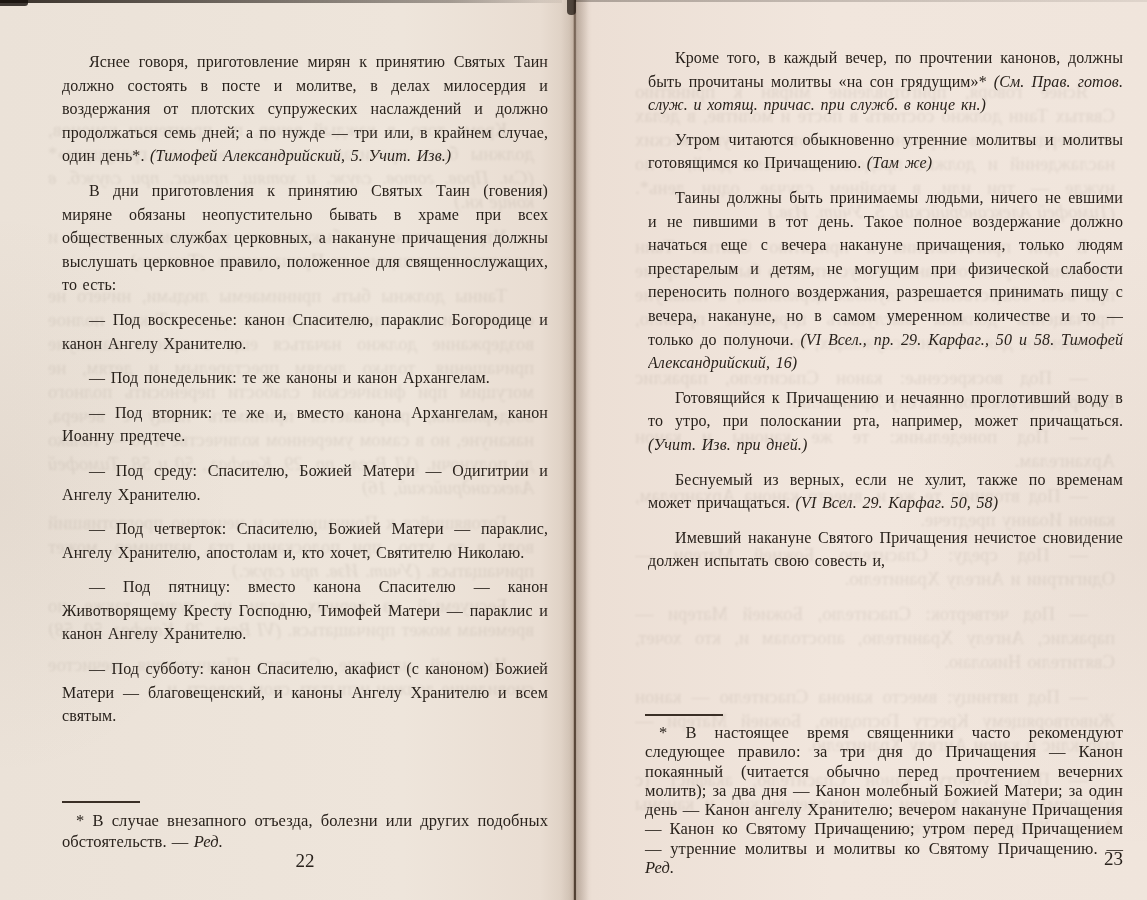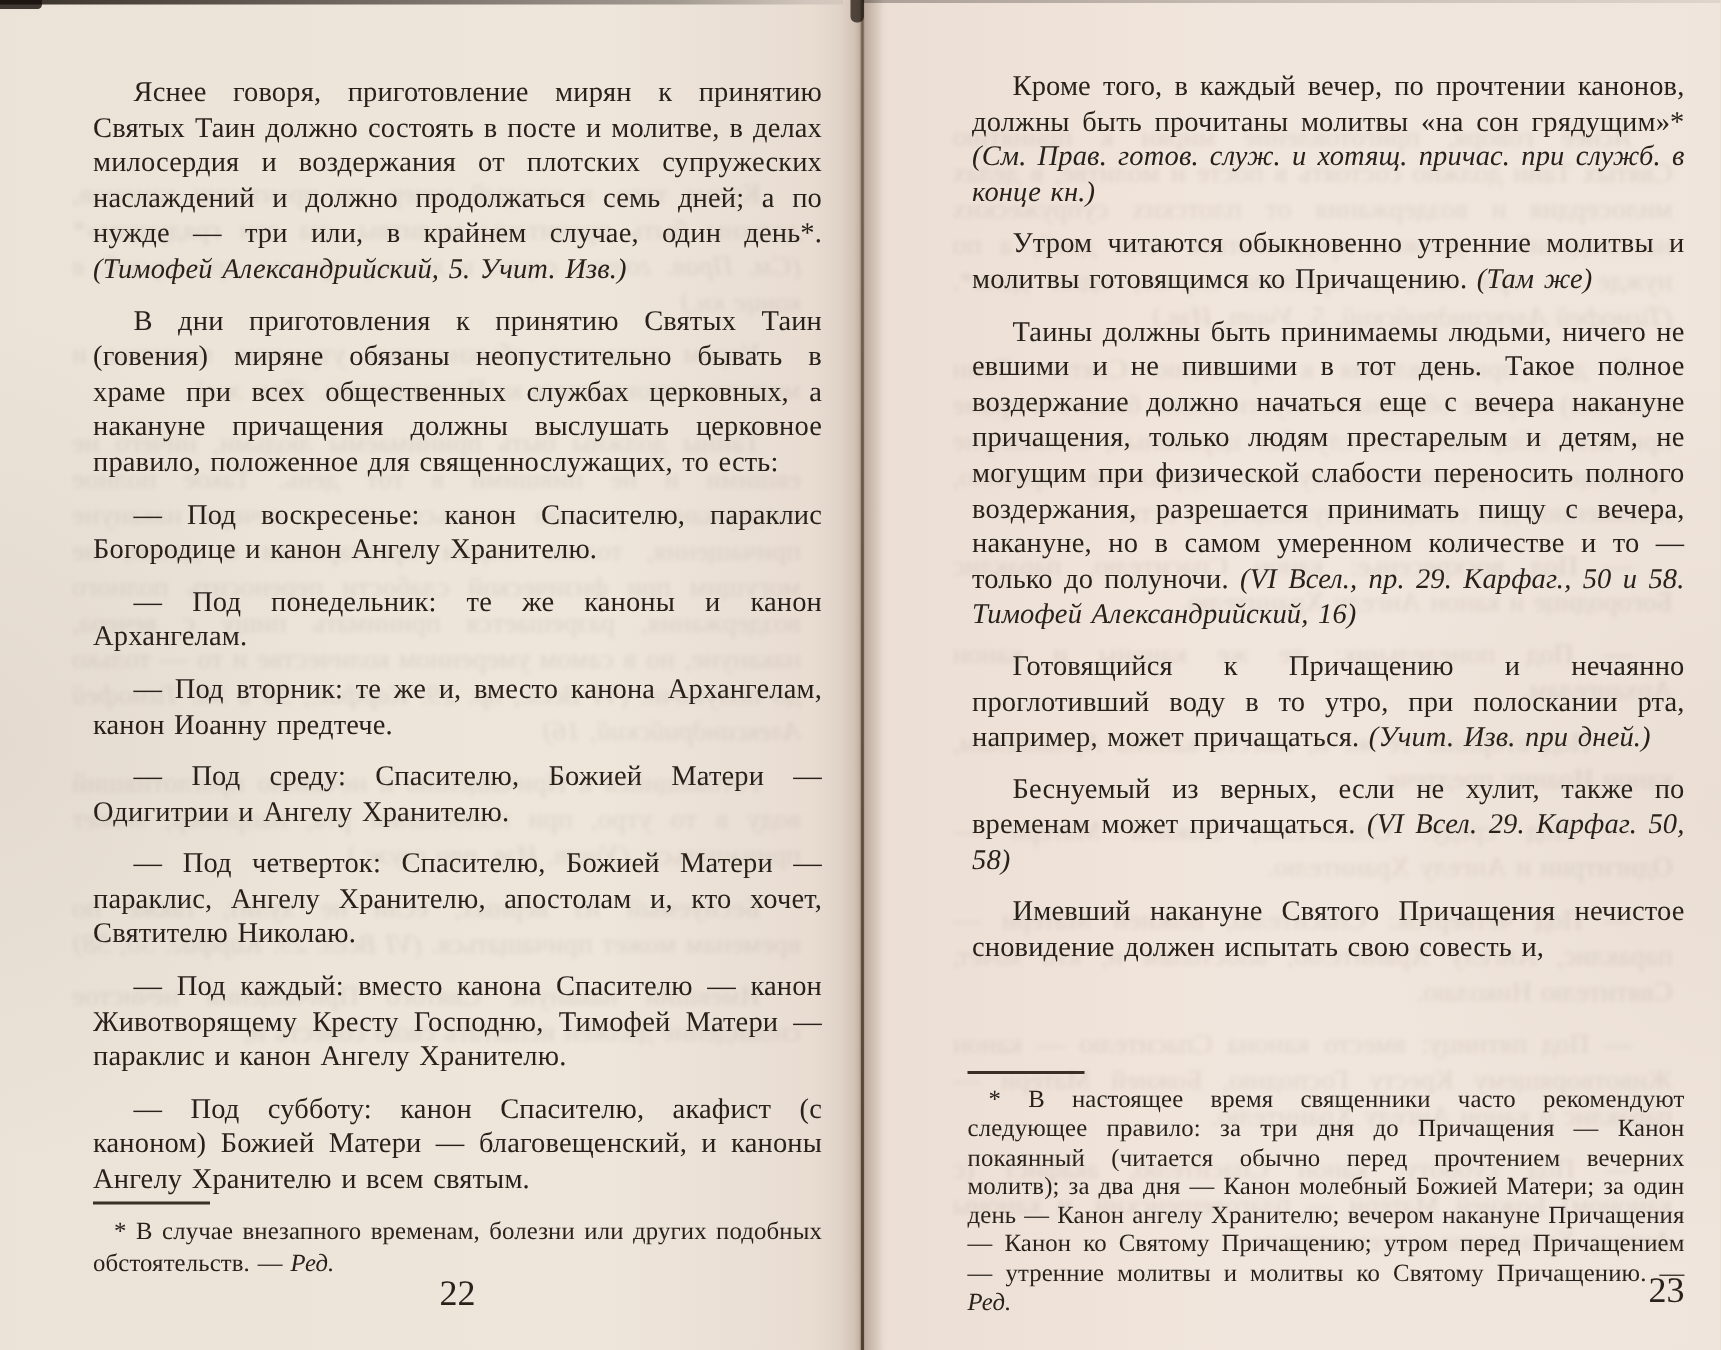--- a/index.html
+++ b/index.html
@@ -50,35 +50,35 @@
     position:absolute;top:0;left:567px;width:9px;height:15px;
     background:rgba(28,19,12,.72);border-radius:0 0 4px 4px;
   }
 
   .textblock{position:absolute;text-align:justify;z-index:2;}
   .page.left  .textblock{left:62px;top:50px;width:486px;max-height:748px;overflow:hidden;}
   .page.right .textblock{left:73px;top:46px;width:475px;max-height:628px;overflow:hidden;}
 
   .para{
     margin:0 0 11px 0;text-indent:27px;
-    font-size:19px;line-height:23.6px;
+    font-size:16px;line-height:23.6px;
     word-spacing:1.5px;letter-spacing:.1px;
   }
   .b{font-weight:normal;}
   .i{font-style:italic;}
 
   .footnote{position:absolute;z-index:2;text-align:justify;}
   .page.left  .footnote{left:62px;top:801px;width:486px;}
   .page.right .footnote{left:70px;top:714px;width:478px;}
   .fn-rule{width:78px;height:2px;background:#3a2f26;margin:0 0 7px 0;}
   .footnote .para{font-size:16.5px;margin:0;text-indent:14px;word-spacing:1px;}
   .page.left  .footnote .para{line-height:21px;}
   .page.right .footnote .para{line-height:19.3px;}
 
-  .page-number{position:absolute;z-index:2;font-size:24px;text-align:center;}
+  .page-number{position:absolute;z-index:2;font-size:19px;text-align:center;}
   .page.left  .page-number{left:62px;top:850px;width:486px;}
   .page.right .page-number{left:73px;top:848px;width:475px;text-align:right;}
 
   
   .ghost{
     position:absolute;z-index:1;pointer-events:none;
     transform:scaleX(-1);filter:blur(1.3px);opacity:.12;color:#6e6052;
     text-align:justify;
   }
   .page.left  .ghost{left:48px;top:118px;width:486px;height:730px;overflow:hidden;}
@@ -100,27 +100,27 @@
         <p class="para"><span>Имевший накануне Святого Причащения нечистое сновидение должен испытать свою совесть и,</span></p>
       </div>
     <div class="textblock" id="left-text">
         <p class="para"><span>Яснее говоря, приготовление мирян к принятию Святых Таин должно состоять в посте и молитве, в делах милосердия и воздержания от плотских супружеских наслаждений и должно продолжаться семь дней; а по нужде — три или, в крайнем случае, один день*. </span><span class="i">(Тимофей Александрийский, 5. Учит. Изв.)</span></p>
         <p class="para"><span>В дни приготовления к принятию Святых Таин (говения) миряне обязаны неопустительно бывать в храме при всех общественных службах церковных, а накануне причащения должны выслушать церковное правило, положенное для священнослужащих, то есть:</span></p>
         <p class="para"><span>— </span><span class="b">Под воскресенье:</span><span> канон Спасителю, параклис Богородице и канон Ангелу Хранителю.</span></p>
         <p class="para"><span>— </span><span class="b">Под понедельник:</span><span> те же каноны и канон Архангелам.</span></p>
         <p class="para"><span>— </span><span class="b">Под вторник</span><span>: те же и, вместо канона Архангелам, канон Иоанну предтече.</span></p>
         <p class="para"><span>— </span><span class="b">Под среду</span><span>: Спасителю, Божией Матери — Одигитрии и Ангелу Хранителю.</span></p>
         <p class="para"><span>— </span><span class="b">Под четверток</span><span>: Спасителю, Божией Матери — параклис, Ангелу Хранителю, апостолам и, кто хочет, Святителю Николаю.</span></p>
-        <p class="para"><span>— </span><span class="b">Под каждый</span><span>: вместо канона Спасителю — канон Животворящему Кресту Господню, Тимофей Матери — параклис и канон Ангелу Хранителю.</span></p>
+        <p class="para"><span>— </span><span class="b">Под пятницу</span><span>: вместо канона Спасителю — канон Животворящему Кресту Господню, Тимофей Матери — параклис и канон Ангелу Хранителю.</span></p>
         <p class="para"><span>— </span><span class="b">Под субботу</span><span>: канон Спасителю, акафист (с каноном) Божией Матери — благовещенский, и каноны Ангелу Хранителю и всем святым.</span></p>
       </div>
     <div class="footnote">
       <div class="fn-rule"></div>
       <div>
-          <p class="para"><span>* В случае внезапного временам, болезни или других подобных обстоятельств. — </span><span class="i">Ред.</span></p>
+          <p class="para"><span>* В случае внезапного отъезда, болезни или других подобных обстоятельств. — </span><span class="i">Ред.</span></p>
         </div>
     </div>
     <div class="page-number">22</div>
   </div>
 
   <div class="page right">
     <div class="ghost">
         <p class="para"><span>Яснее говоря, приготовление мирян к принятию Святых Таин должно состоять в посте и молитве, в делах милосердия и воздержания от плотских супружеских наслаждений и должно продолжаться семь дней; а по нужде — три или, в крайнем случае, один день*. </span><span class="i">(Тимофей Александрийский, 5. Учит. Изв.)</span></p>
         <p class="para"><span>В дни приготовления к принятию Святых Таин (говения) миряне обязаны неопустительно бывать в храме при всех общественных службах церковных, а накануне причащения должны выслушать церковное правило, положенное для священнослужащих, то есть:</span></p>
         <p class="para"><span>— </span><span class="b">Под воскресенье:</span><span> канон Спасителю, параклис Богородице и канон Ангелу Хранителю.</span></p>

